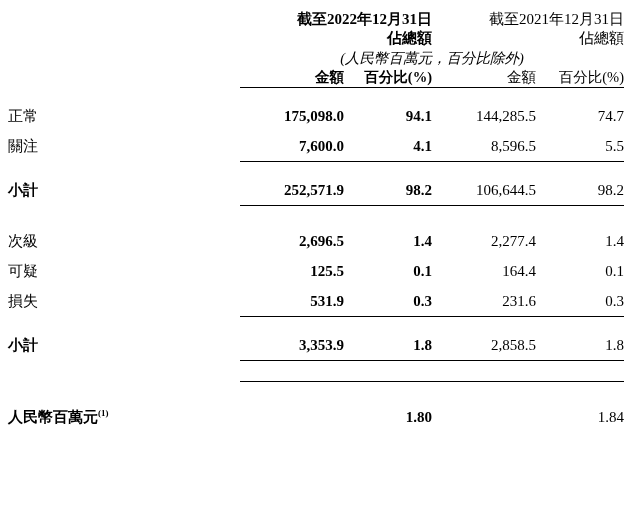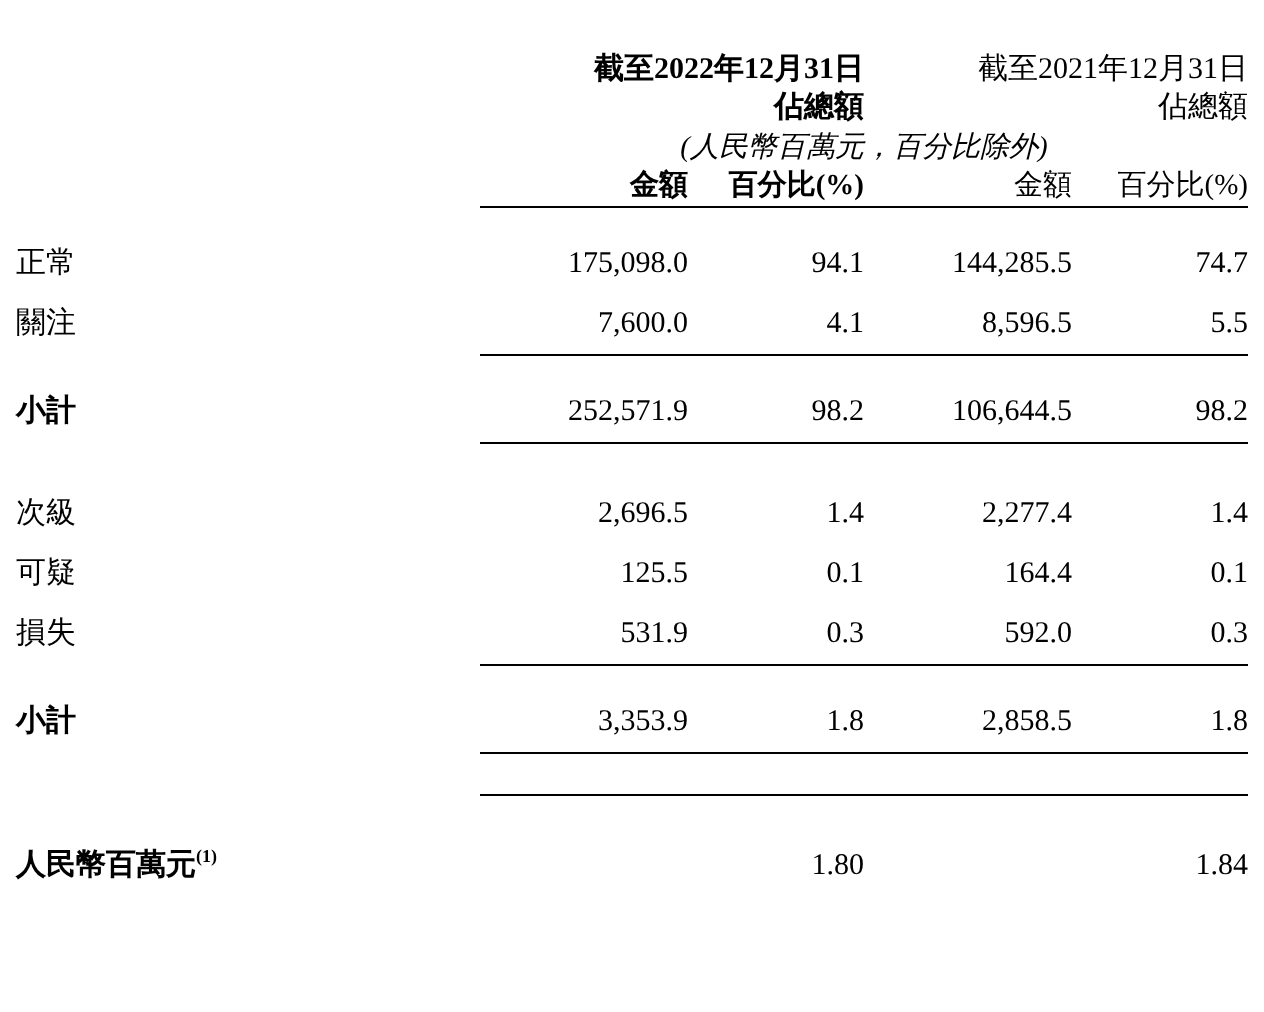--- a/index.html
+++ b/index.html
@@ -12,21 +12,21 @@
     background: #ffffff;
     font-family: "Liberation Serif", "DejaVu Serif", serif;
     color: #000000;
     overflow: hidden;
   }
   .sheet {
     width: 624px;
     height: 506px;
     position: relative;
     box-sizing: border-box;
-    padding: 26px 8px 0 8px;
+    padding: 10px 8px 0 8px;
   }
   table.fin {
     width: 616px;
     border-collapse: collapse;
     table-layout: fixed;
   }
   table.fin td, table.fin th {
     padding: 0;
     margin: 0;
     vertical-align: bottom;
@@ -79,21 +79,21 @@
     line-height: 30px;
     white-space: nowrap;
   }
   .label.bold { font-weight: bold; }
   .num {
     font-size: 15px;
     text-align: right;
     line-height: 30px;
     white-space: nowrap;
   }
-  .num.bold { font-weight: normal; }
+  .num.bold { font-weight: bold; }
   .spacer td { height: 13px; line-height: 13px; font-size: 0; }
   .spacer-sm td { height: 7px; line-height: 7px; font-size: 0; }
   sup {
     font-size: 9px;
     vertical-align: super;
     line-height: 0;
   }
   .pad-r { padding-right: 2px; }
 </style>
 </head>
@@ -201,21 +201,21 @@
         <td class="num bold pad-r">125.5</td>
         <td class="num bold pad-r">0.1</td>
         <td class="num pad-r">164.4</td>
         <td class="num pad-r">0.1</td>
       </tr>
 
       <tr>
         <td class="label">損失</td>
         <td class="num bold pad-r">531.9</td>
         <td class="num bold pad-r">0.3</td>
-        <td class="num pad-r">592.0</td>
+        <td class="num pad-r">231.6</td>
         <td class="num pad-r">0.3</td>
       </tr>
       <tr class="rule-row">
         <td></td>
         <td colspan="4">
             <div class="rule"></div>
           </td>
       </tr>
 
       <tr class="spacer">

